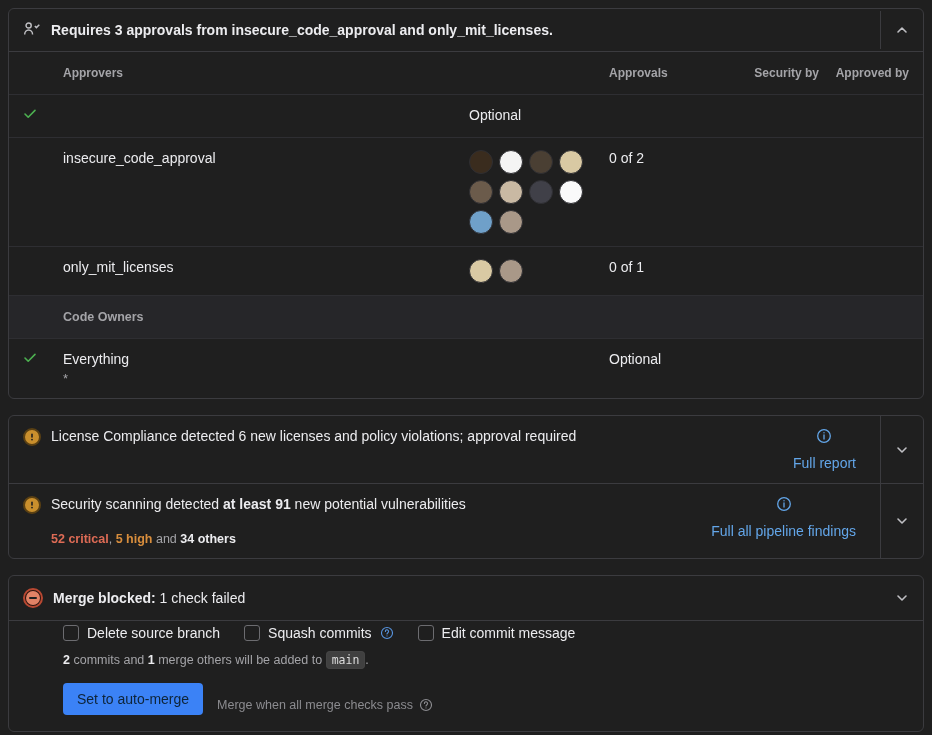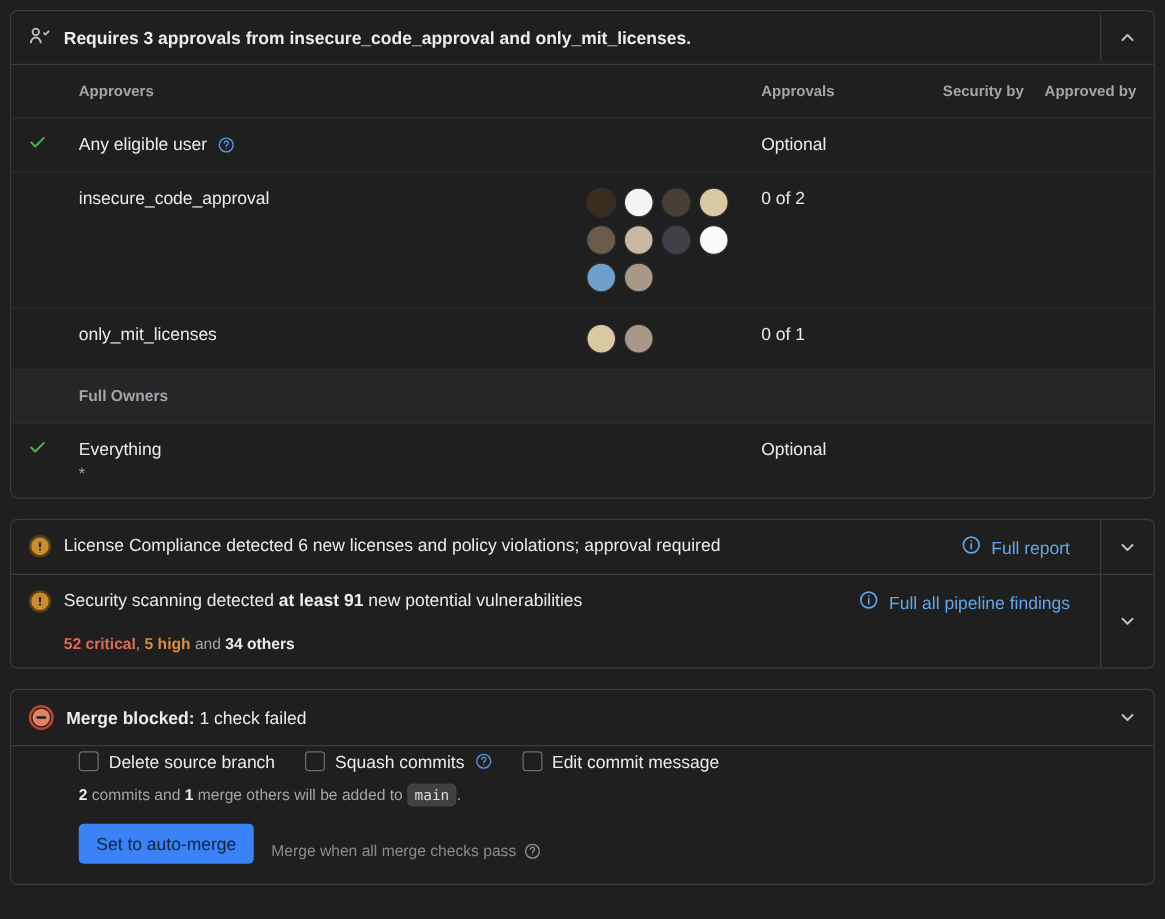--- a/index.html
+++ b/index.html
@@ -113,20 +113,21 @@
     padding: 12px 14px;
     gap: 10px;
     border-bottom: 1px solid #3b3b3f;
   }
   .info-row:last-child { border-bottom: none; }
   .info-text { flex: 1; }
   .info-link {
     display:flex; align-items:center; gap:8px;
     color:#63a6e9; cursor:pointer;
     padding-right: 6px;
+    flex-direction: column;
   }
   .info-chevron {
     flex: 0 0 40px;
     display:flex; align-items:center; justify-content:center;
     border-left:1px solid #3b3b3f;
     margin: -12px -14px -12px 8px;
     padding: 12px 14px;
     cursor:pointer;
     color:#bfbfc3;
     align-self: stretch;
@@ -249,30 +250,20 @@
     <div>Approvals</div>
     <div class="txt-right">Security by</div>
     <div class="txt-right">Approved by</div>
   </div>
 
   <div class="atable-row">
     <div class="row-status check-green">
       <svg width="14" height="14" viewBox="0 0 14 14">
           <path d="M2 7l3.2 3.2L12 3.4" fill="none" stroke="currentColor" stroke-width="1.6" stroke-linecap="round" stroke-linejoin="round"></path>
         </svg>
-    </div>
-    <div class="row-name">
-      <span>Any eligible user</span>
-      <span class="help-icon help-blue" style="margin-left:4px;">
-        <svg viewBox="0 0 16 16" fill="none" stroke="currentColor" stroke-width="1.3">
-            <circle cx="8" cy="8" r="6.3"></circle>
-            <path d="M6.2 6.2a1.8 1.8 0 113 1.3c-.6.5-1.2.9-1.2 1.7" stroke-linecap="round"></path>
-            <circle cx="8" cy="11.3" r=".6" fill="currentColor" stroke="none"></circle>
-          </svg>
-      </span>
     </div>
     <div></div>
     <div class="row-approvals">Optional</div>
     <div></div>
       <div></div>
   </div>
 
   <div class="atable-row">
     <div class="row-status"></div>
     <div class="row-name">insecure_code_approval</div>
@@ -298,21 +289,21 @@
     <div class="row-name">only_mit_licenses</div>
     <div class="avatar-grid">
       <span class="avatar av3"></span>
       <span class="avatar av9"></span>
     </div>
     <div class="row-approvals">0 of 1</div>
     <div></div>
       <div></div>
   </div>
 
-  <div class="sub-header">Full Owners</div>
+  <div class="sub-header">Code Owners</div>
 
   <div class="atable-row">
     <div class="row-status check-green">
       <svg width="14" height="14" viewBox="0 0 14 14">
           <path d="M2 7l3.2 3.2L12 3.4" fill="none" stroke="currentColor" stroke-width="1.6" stroke-linecap="round" stroke-linejoin="round"></path>
         </svg>
     </div>
     <div class="row-name">
       <div>Everything</div>
       <div class="muted-txt" style="margin-top:4px; font-size:13px;">*</div>

